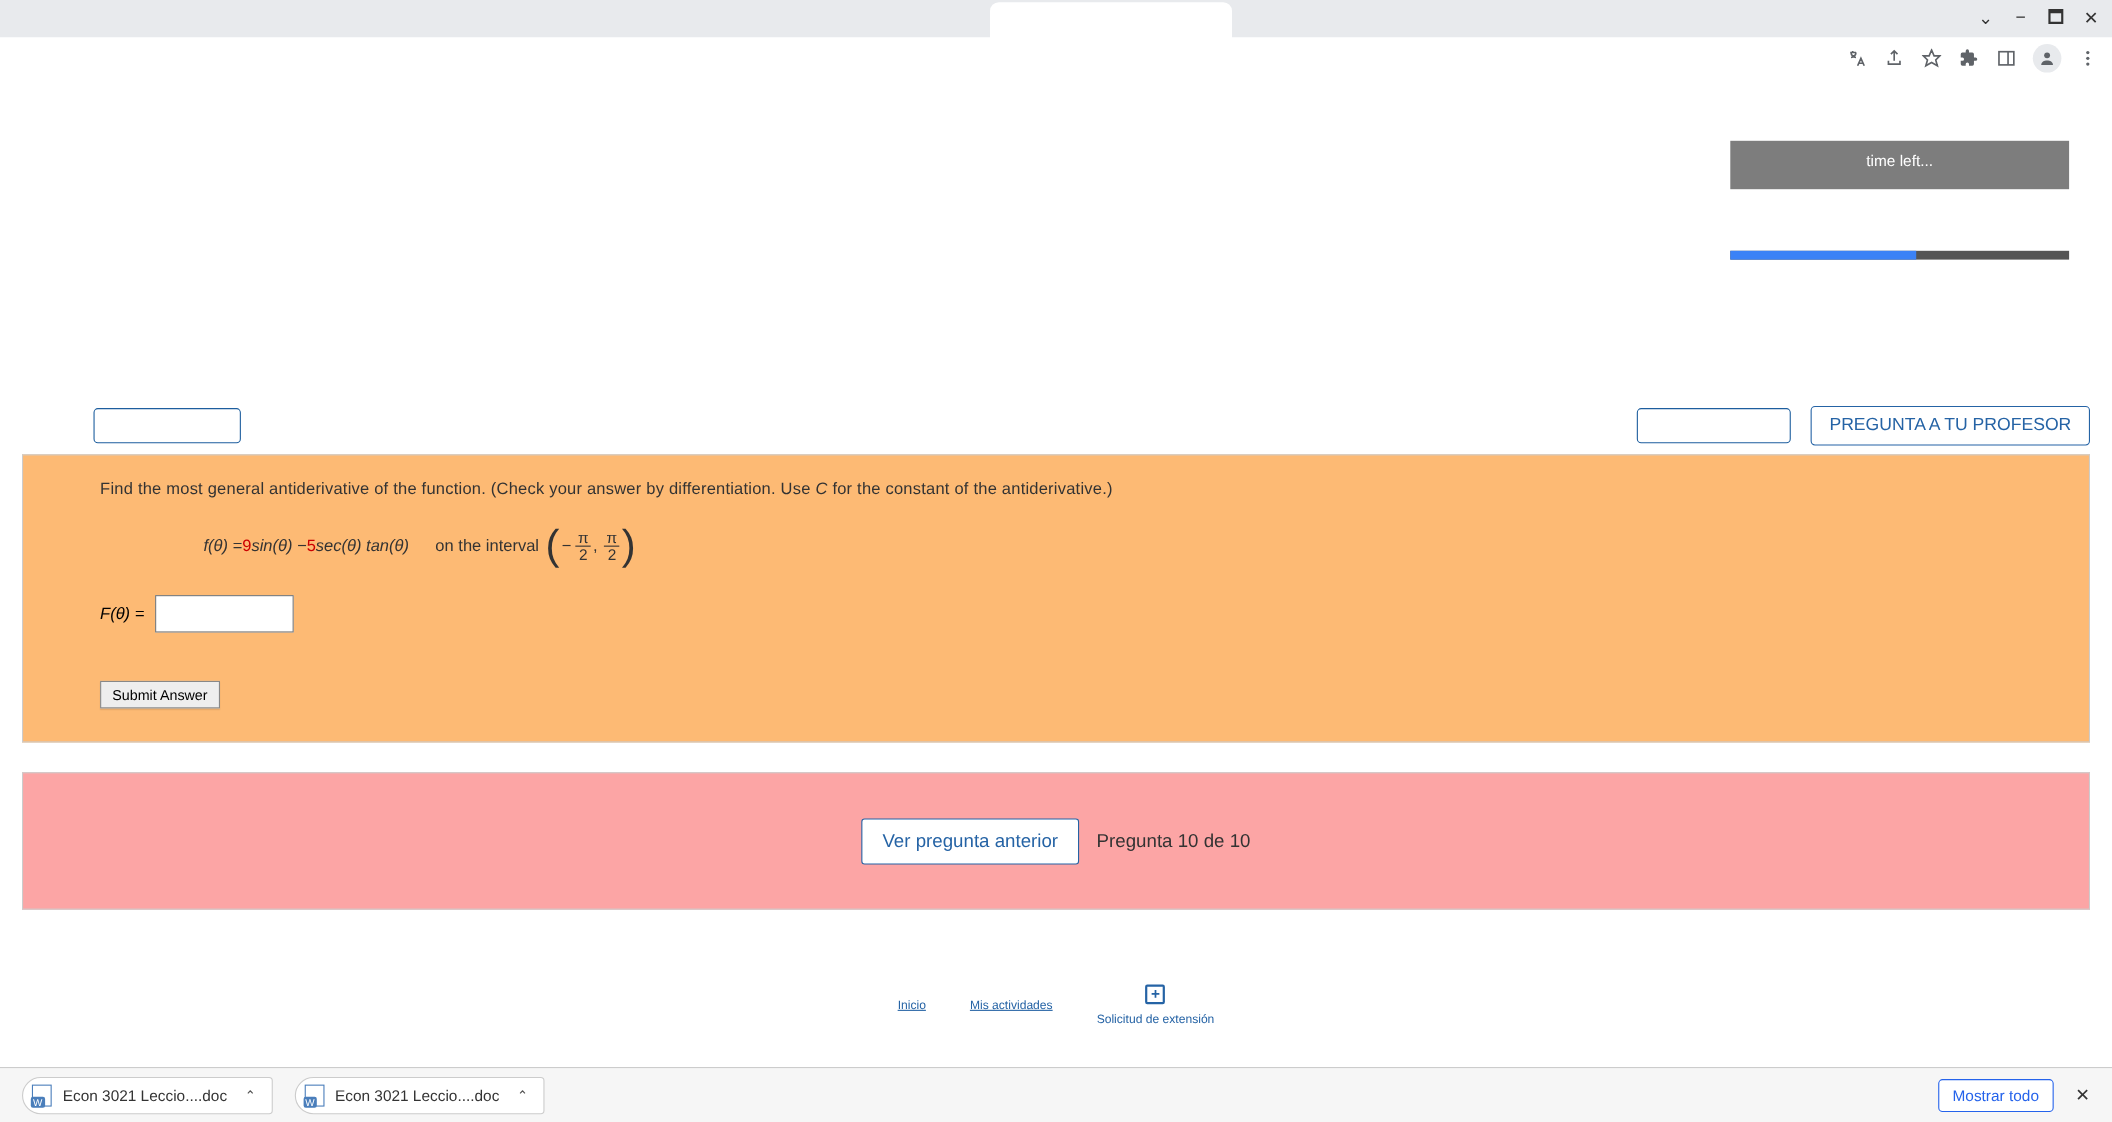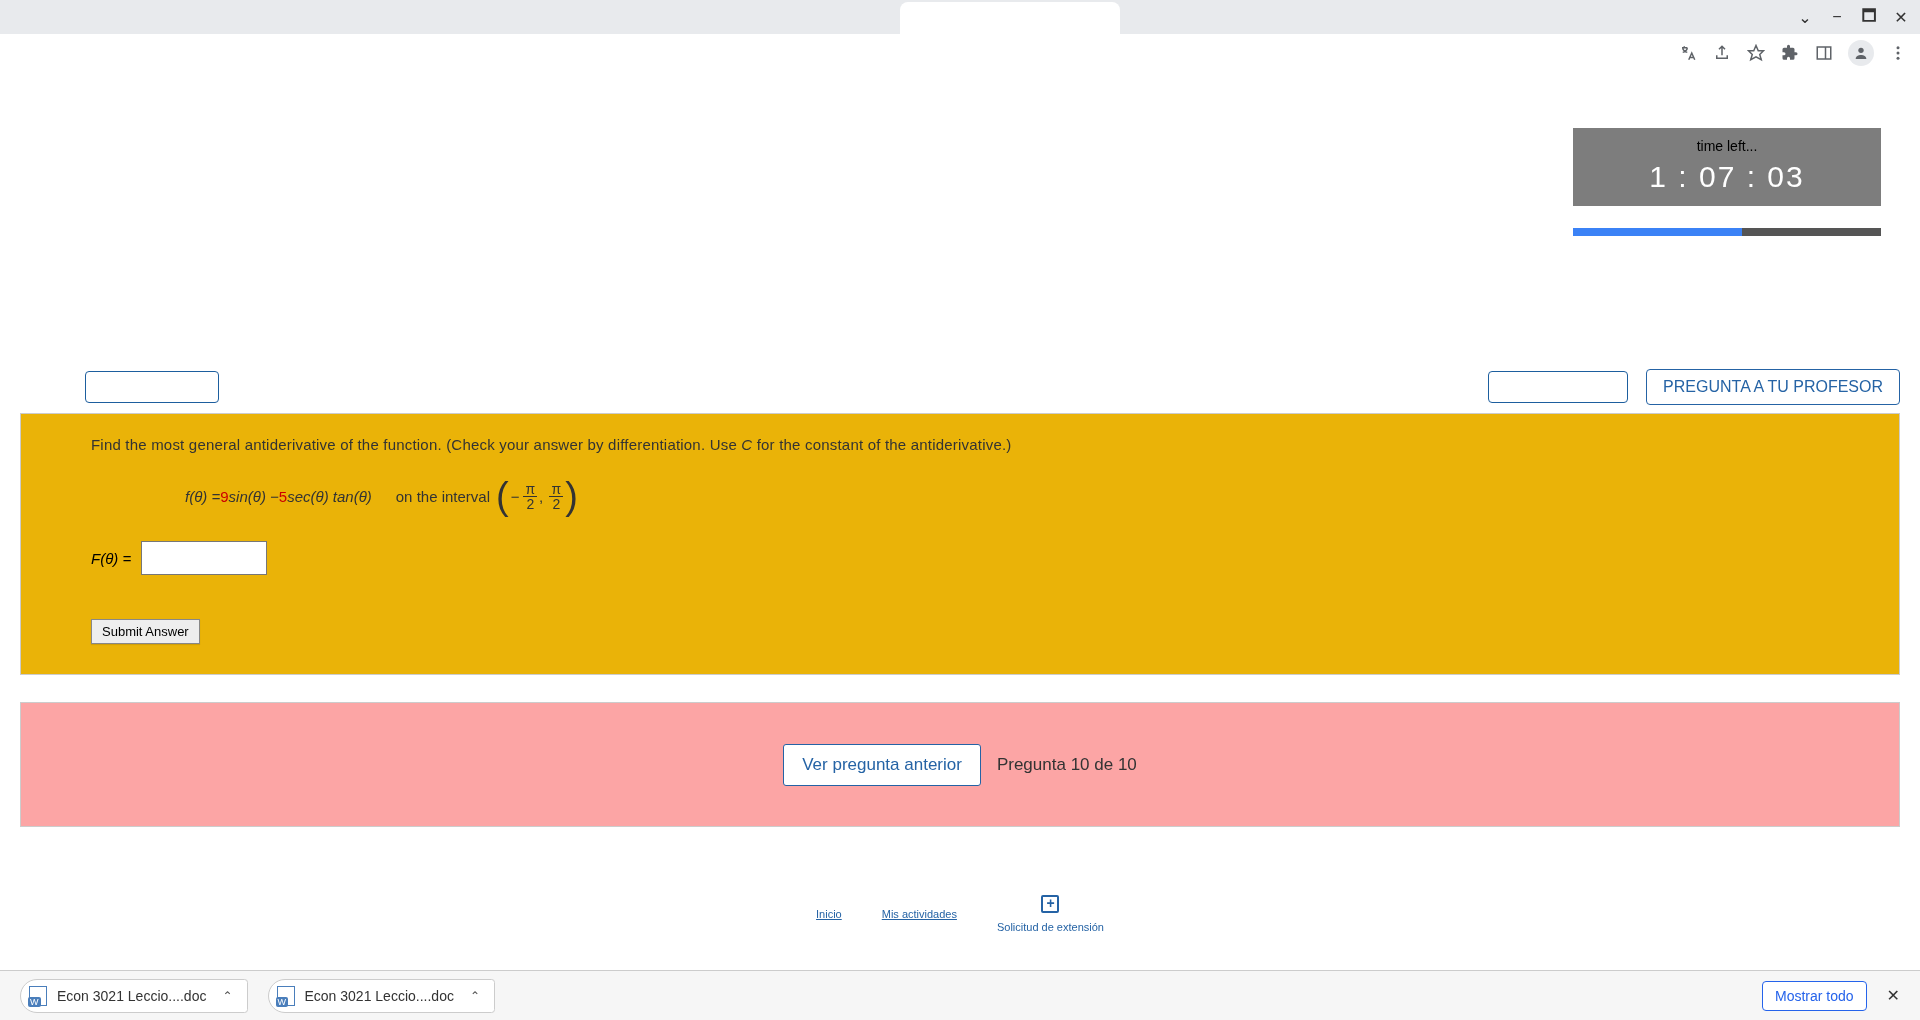--- a/index.html
+++ b/index.html
@@ -46,21 +46,21 @@
     .timer-widget {
       position: absolute;
       top: 128px;
       left: 1573px;
       width: 308px;
       background: #7d7d7d;
       color: #fff;
       text-align: center;
       padding: 10px 0 12px;
     }
-    .timer-label { font-size: 14px; color: #000000; margin-bottom: 6px; }
+    .timer-label { font-size: 14px; color: #ffffff; margin-bottom: 6px; }
     .timer-time { font-size: 30px; font-weight: 400; letter-spacing: 2px; }
     .timer-progress { height: 8px; background: #555; display: flex; }
     .timer-progress-fill { height: 8px; background: #3b82f6; }
     
     
     .action-row {
       position: absolute;
       top: 365px;
       left: 85px;
       right: 20px;
@@ -83,21 +83,21 @@
     .action-right { display: flex; gap: 18px; align-items: center; }
     
     
     .question-panel {
       position: absolute;
       left: 20px;
       right: 20px;
       top: 413px;
       border: 1px solid #ccc;
       padding: 22px 26px 30px 70px;
-      background: #eab308;
+      background: #fdba74;
     }
     .q-instructions { font-size: 15px; color: #333; letter-spacing: 0.2px; }
     .q-instructions i { font-style: italic; }
     .q-equation-row { margin-top: 24px; margin-left: 94px; display: flex; align-items: center; font-size: 15px; color: #333; }
     .coef-red { color: #cc0000; }
     .interval-text { margin-left: 24px; }
     .paren-group { display: inline-flex; align-items: center; font-size: 15px; }
     .big-paren { font-size: 38px; font-weight: 300; line-height: 1; }
     .frac { display: inline-flex; flex-direction: column; align-items: center; font-size: 14px; line-height: 1; margin: 0 2px; }
     .frac-top { border-bottom: 1px solid #333; padding: 0 2px; }
@@ -234,21 +234,20 @@
       <svg width="18" height="18" viewBox="0 0 24 24" fill="#5f6368">
         <circle cx="12" cy="5" r="2"></circle>
         <circle cx="12" cy="12" r="2"></circle>
         <circle cx="12" cy="19" r="2"></circle>
       </svg>
     </div>
 </div>
 
 <div class="timer-widget">
   <div class="timer-label">time left...</div>
-  <div class="timer-time">1 : 07 : 03</div>
 </div>
 <div class="timer-progress" style="position:absolute; top:228px; left:1573px; width:308px;">
   <div class="timer-progress-fill" style="width:55%"></div>
 </div>
 
 <div class="action-row">
   <div class="outline-btn-empty-left"></div>
   <div class="action-right">
     <div class="outline-btn-empty-right"></div>
     <button class="outline-btn">PREGUNTA A TU PROFESOR</button>

